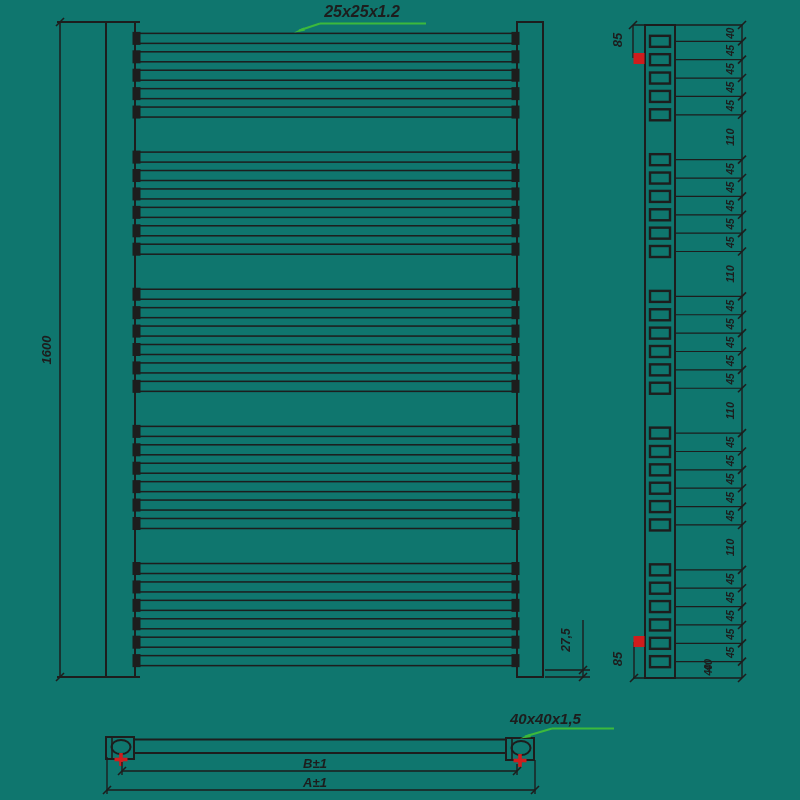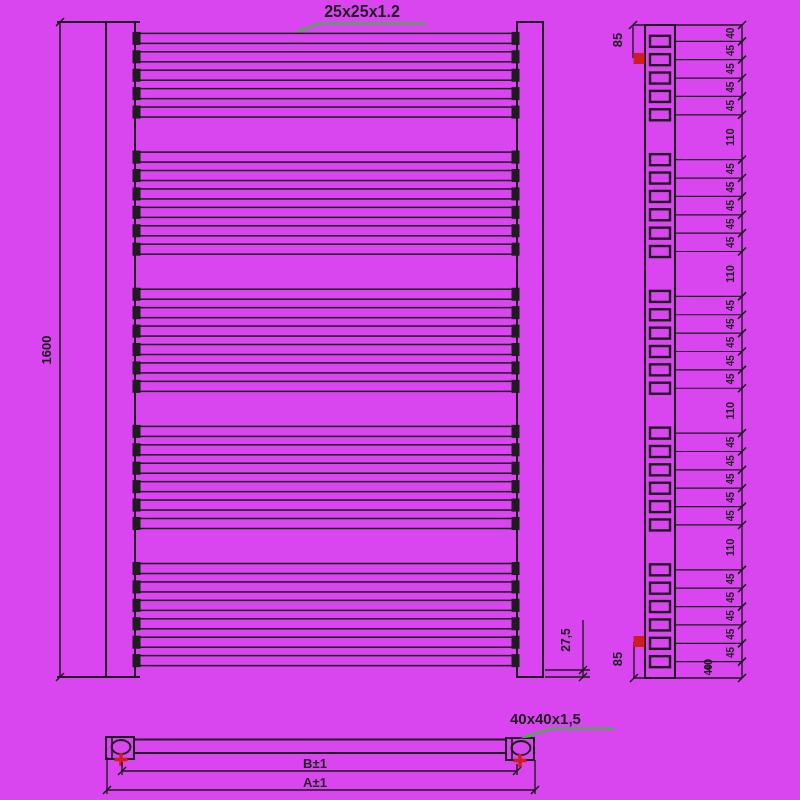--- a/index.html
+++ b/index.html
@@ -1,16 +1,16 @@
 <!DOCTYPE html>
 <html><head>
 <meta charset="utf-8">
 <style>
   html,body{margin:0;padding:0;background:#ffffff;}
-  .canvas{position:relative;width:800px;height:800px;background:#d946ef;overflow:hidden;}
+  .canvas{position:relative;width:800px;height:800px;background:#0f766e;overflow:hidden;font-style:italic;}
   svg{position:absolute;left:0;top:0;}
   svg text{font-family:"Liberation Sans", sans-serif;font-weight:bold;fill:#1d1d1d;}
 </style>
 </head>
 <body>
 
 <div class="canvas">
   <svg id="drawing" width="800" height="800" viewBox="0 0 800 800">
     <g id="front-view">
         <line x1="60" y1="22" x2="60" y2="677" stroke="#1d1d1d" stroke-width="1.5"></line>

